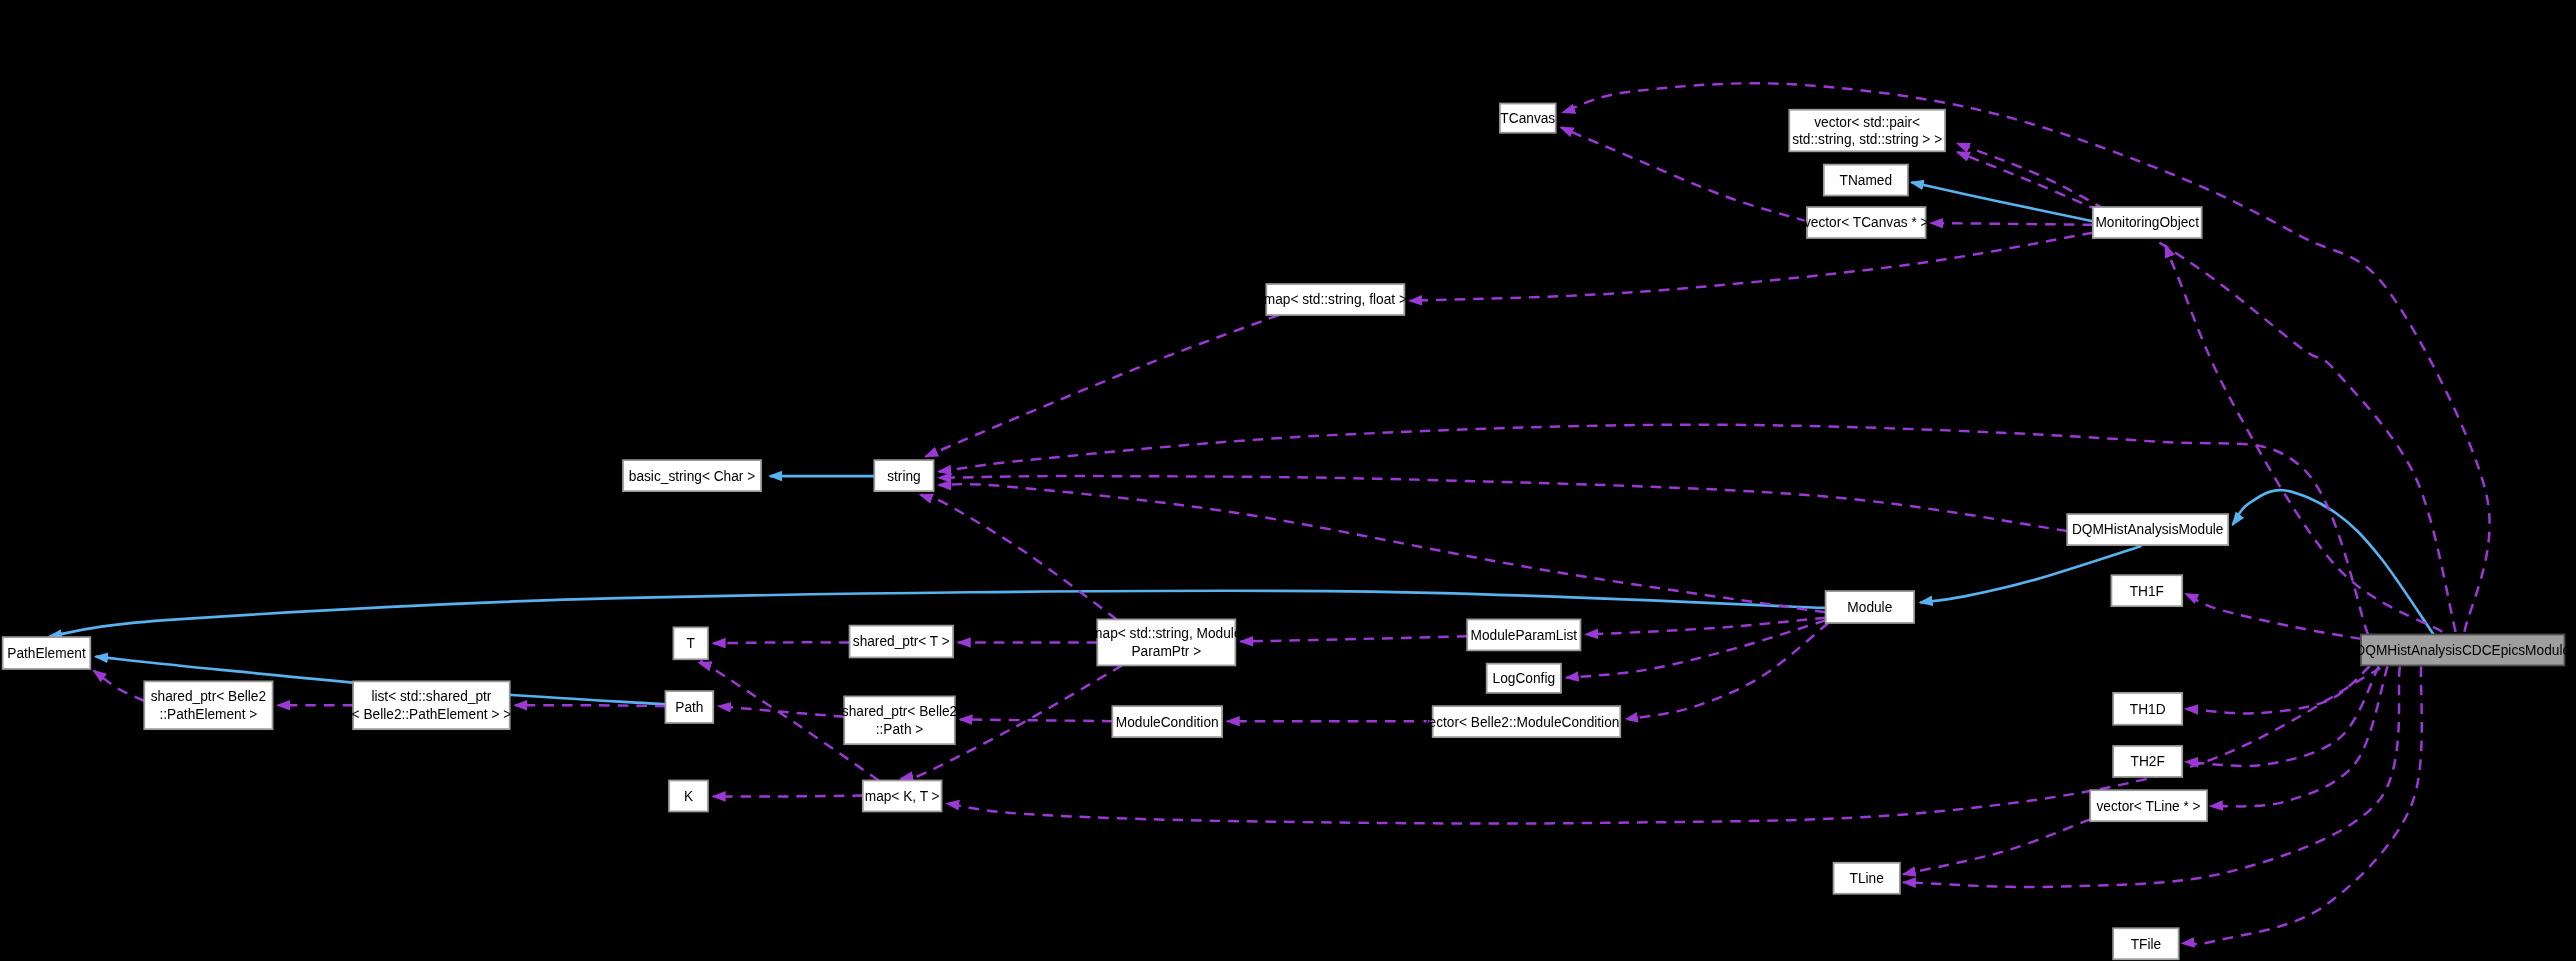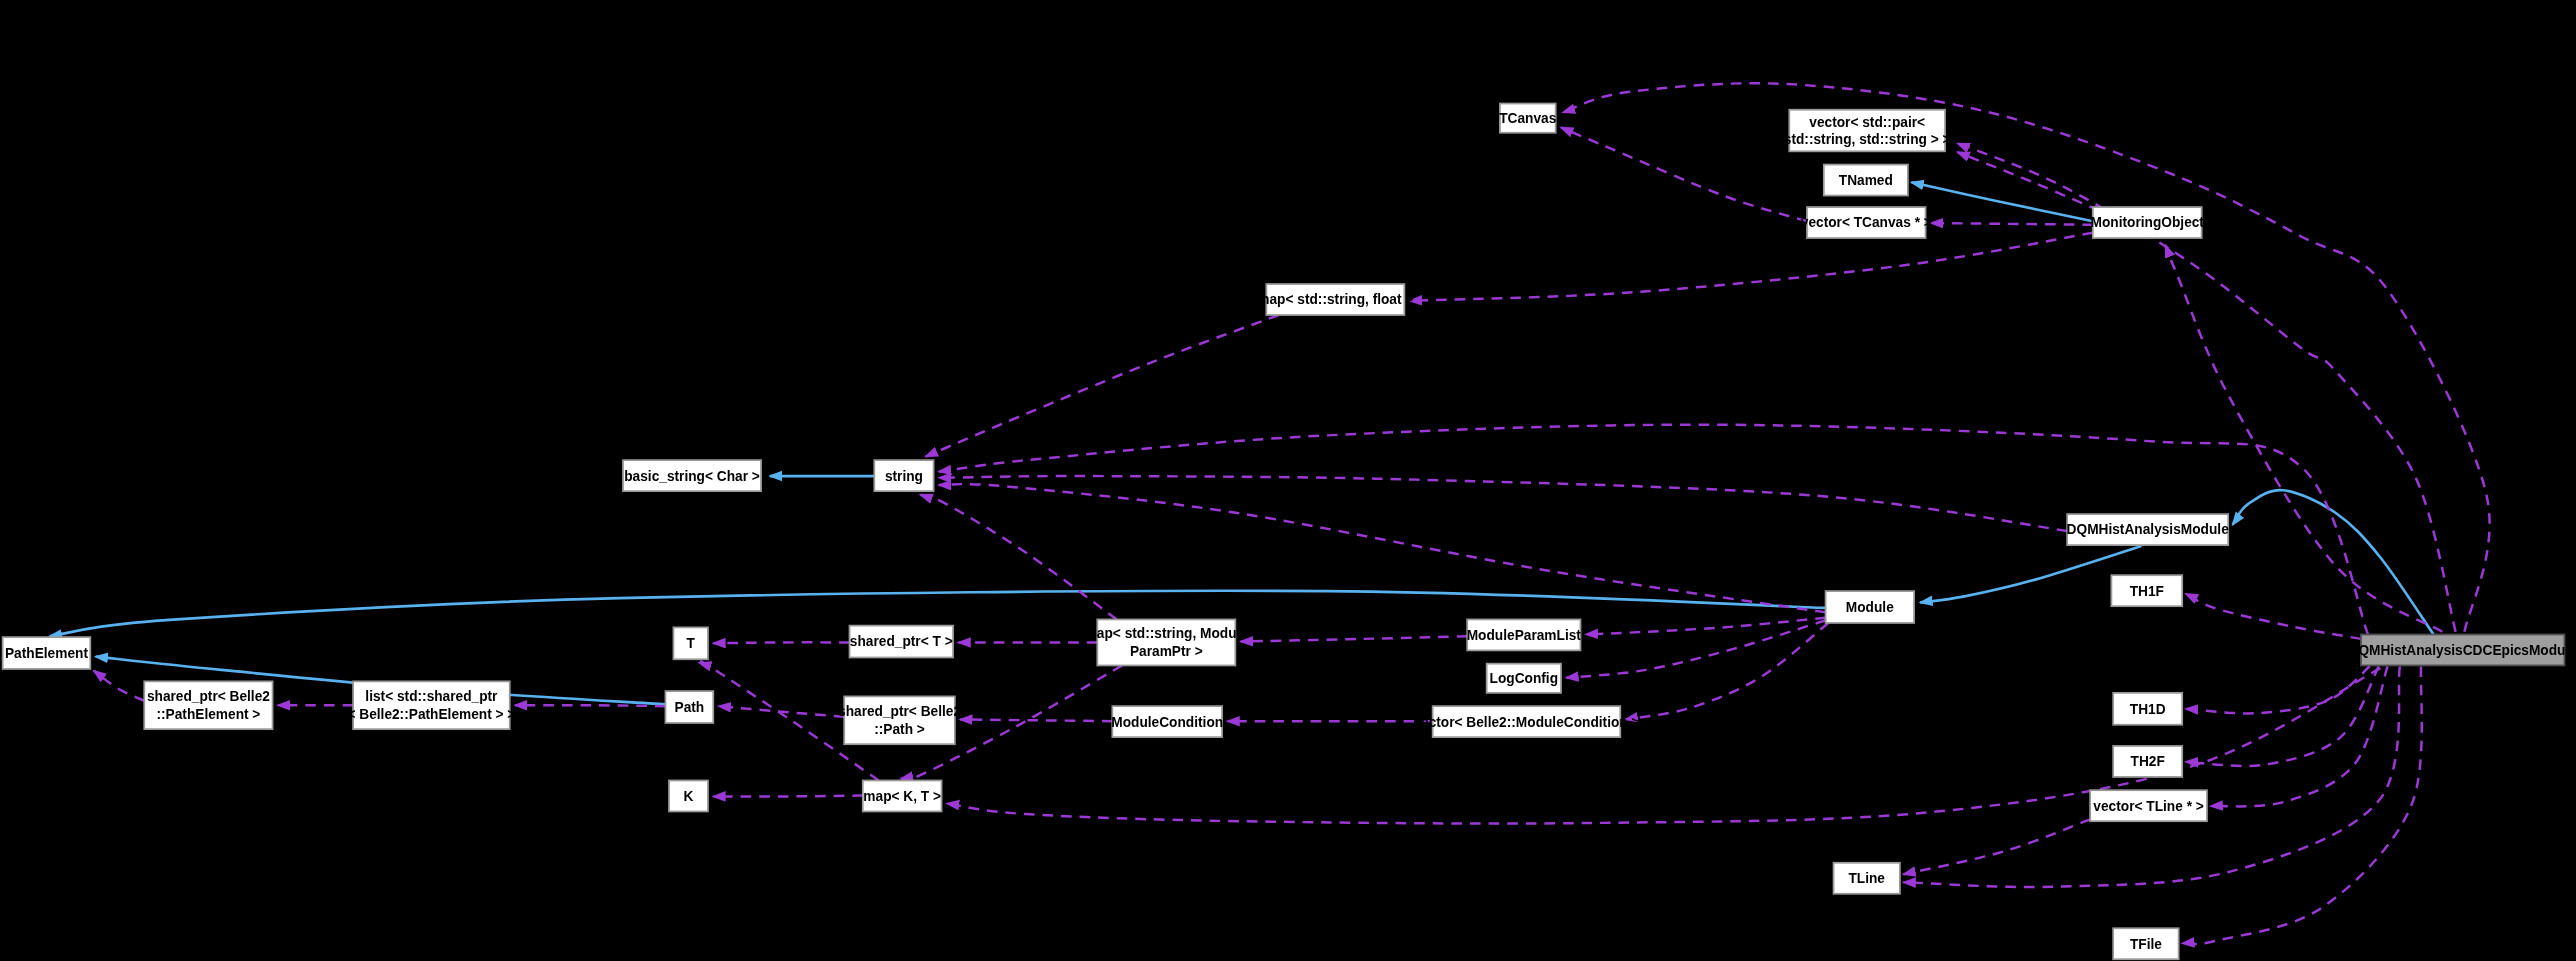--- a/index.html
+++ b/index.html
@@ -1,16 +1,16 @@
 <!DOCTYPE html>
 <html style="font-size:14px"><head>
 <meta charset="utf-8">
 <style>
   html,body{margin:0;padding:0;background:#000;width:100%;height:100%;overflow:hidden;}
-  #stage{position:absolute;inset:0;width:100vw;height:100vh;background:#000;font-weight:bold;}
+  #stage{position:absolute;inset:0;width:100vw;height:100vh;background:#000;}
   svg{display:block;width:100%;height:100%;}
   text{font-family:"Liberation Sans","DejaVu Sans",sans-serif;}
   .node-rect{cursor:pointer;}
 </style>
 </head>
 <body>
 
 <div id="stage">
   <svg id="graph" viewBox="0 0 2911 1086" preserveAspectRatio="xMidYMid meet" style="background: rgb(0, 0, 0);">
       <defs>

